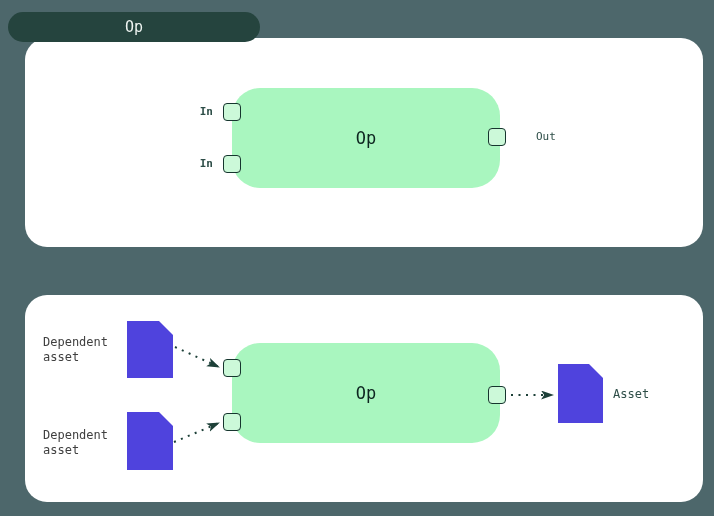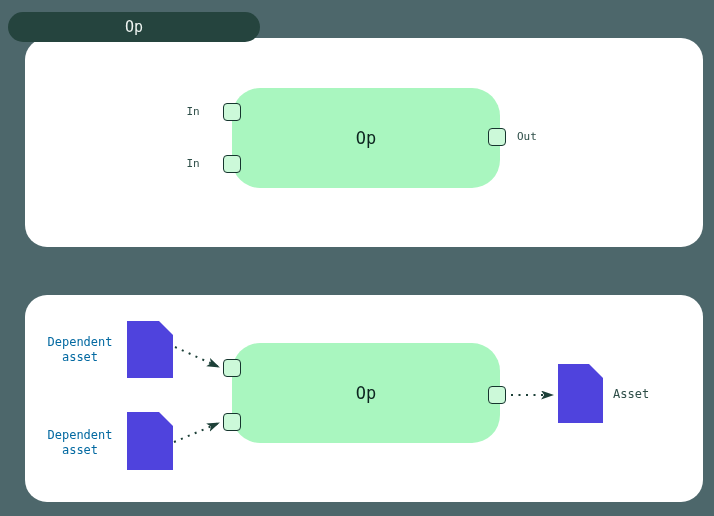--- a/index.html
+++ b/index.html
@@ -38,29 +38,29 @@
   
   .port{
     position:absolute;width:18px;height:18px;box-sizing:border-box;
     background:#ccf9d9;border:1.5px solid #16352e;border-radius:4px;z-index:2;
   }
   
   .slabel{
     position:absolute;color:#2e4e48;font-size:11px;line-height:16px;
     white-space:nowrap;
   }
-  .slabel.r{text-align:center;}
+  .slabel.r{text-align:right;font-weight:bold;}
   
   .doc{
     position:absolute;background:#4f43dd;
     clip-path:polygon(0 0, calc(100% - 14px) 0, 100% 14px, 100% 100%, 0 100%);
   }
   .deplabel{
-    position:absolute;left:18px;width:74px;text-align:center;
-    color:#0369a1;font-size:12px;line-height:15px;
+    position:absolute;left:18px;width:74px;text-align:left;
+    color:#404040;font-size:12px;line-height:15px;
   }
   .assetlabel{
     position:absolute;color:#2e4e48;font-size:12px;line-height:16px;text-align:center;
   }
   .arrows{position:absolute;left:0;top:0;z-index:2;}
 </style>
 </head>
 <body>
 
 <div class="stage">
@@ -73,21 +73,21 @@
       <span class="oplabel">Op</span>
     </div>
 
     <span class="slabel r" style="left:148px;top:66px;width:40px;">In</span>
     <div class="port" style="left:198px;top:65px;"></div>
 
     <span class="slabel r" style="left:148px;top:118px;width:40px;">In</span>
     <div class="port" style="left:198px;top:117px;"></div>
 
     <div class="port" style="left:463px;top:90px;"></div>
-    <span class="slabel" style="left:492px;top:91px;">Out</span>
+    <span class="slabel" style="left:511px;top:91px;">Out</span>
   </div>
 
 
   <div class="panel p2">
 
     <div class="deplabel" style="top:40px;">Dependent asset</div>
     <div class="doc" style="left:102px;top:26px;width:46px;height:57px;"></div>
 
     <div class="deplabel" style="top:133px;">Dependent asset</div>
     <div class="doc" style="left:102px;top:117px;width:46px;height:58px;"></div>

